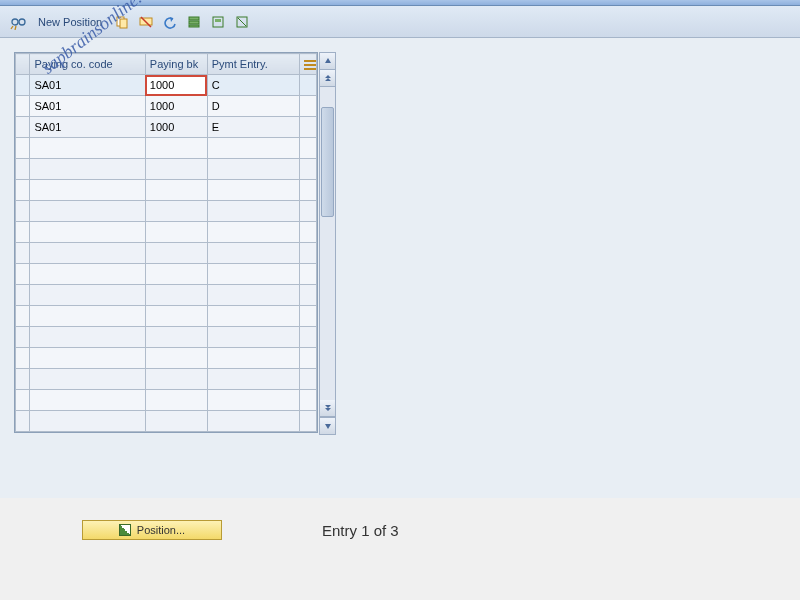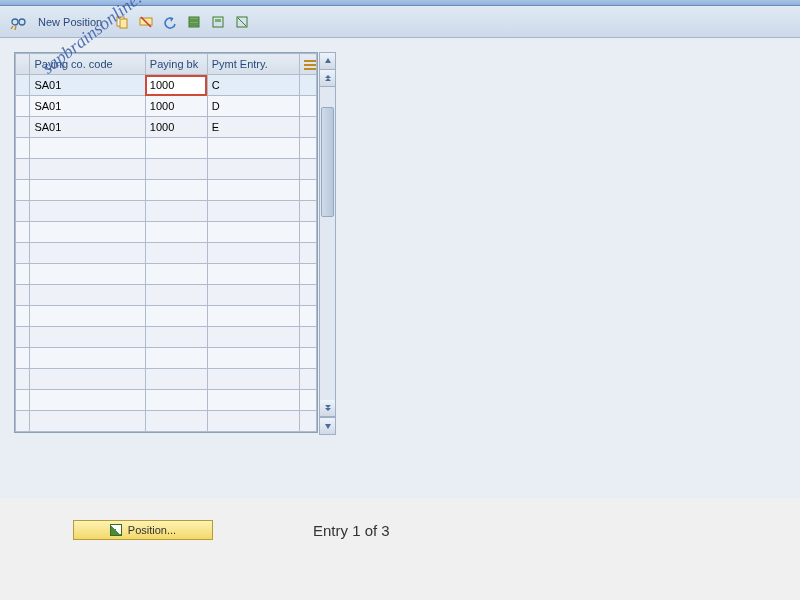--- a/index.html
+++ b/index.html
@@ -113,21 +113,21 @@
   .scroll-btn:last-child { border-bottom:none; border-top:1px solid #9fafc5; }
   .scroll-track { flex:1; background:#e2e8f1; position:relative; }
   .scroll-thumb {
     position:absolute; left:1px; right:1px; top:20px; height:110px;
     background: linear-gradient(to right,#cfdbea,#b8c7db);
     border:1px solid #95a8c2; border-radius:2px;
   }
   .footer-area {
     position: absolute;
     bottom: 60px;
-    left: 8px; right:0;
+    left: 17px; right:0;
     display:flex;
     align-items:center;
     gap: 100px;
     padding-left: 65px;
   }
   .position-btn {
     background: linear-gradient(to bottom,#fdf2b5,#f3d96a);
     border: 1px solid #b89b35;
     padding: 3px 10px;
     font-size: 11px;

